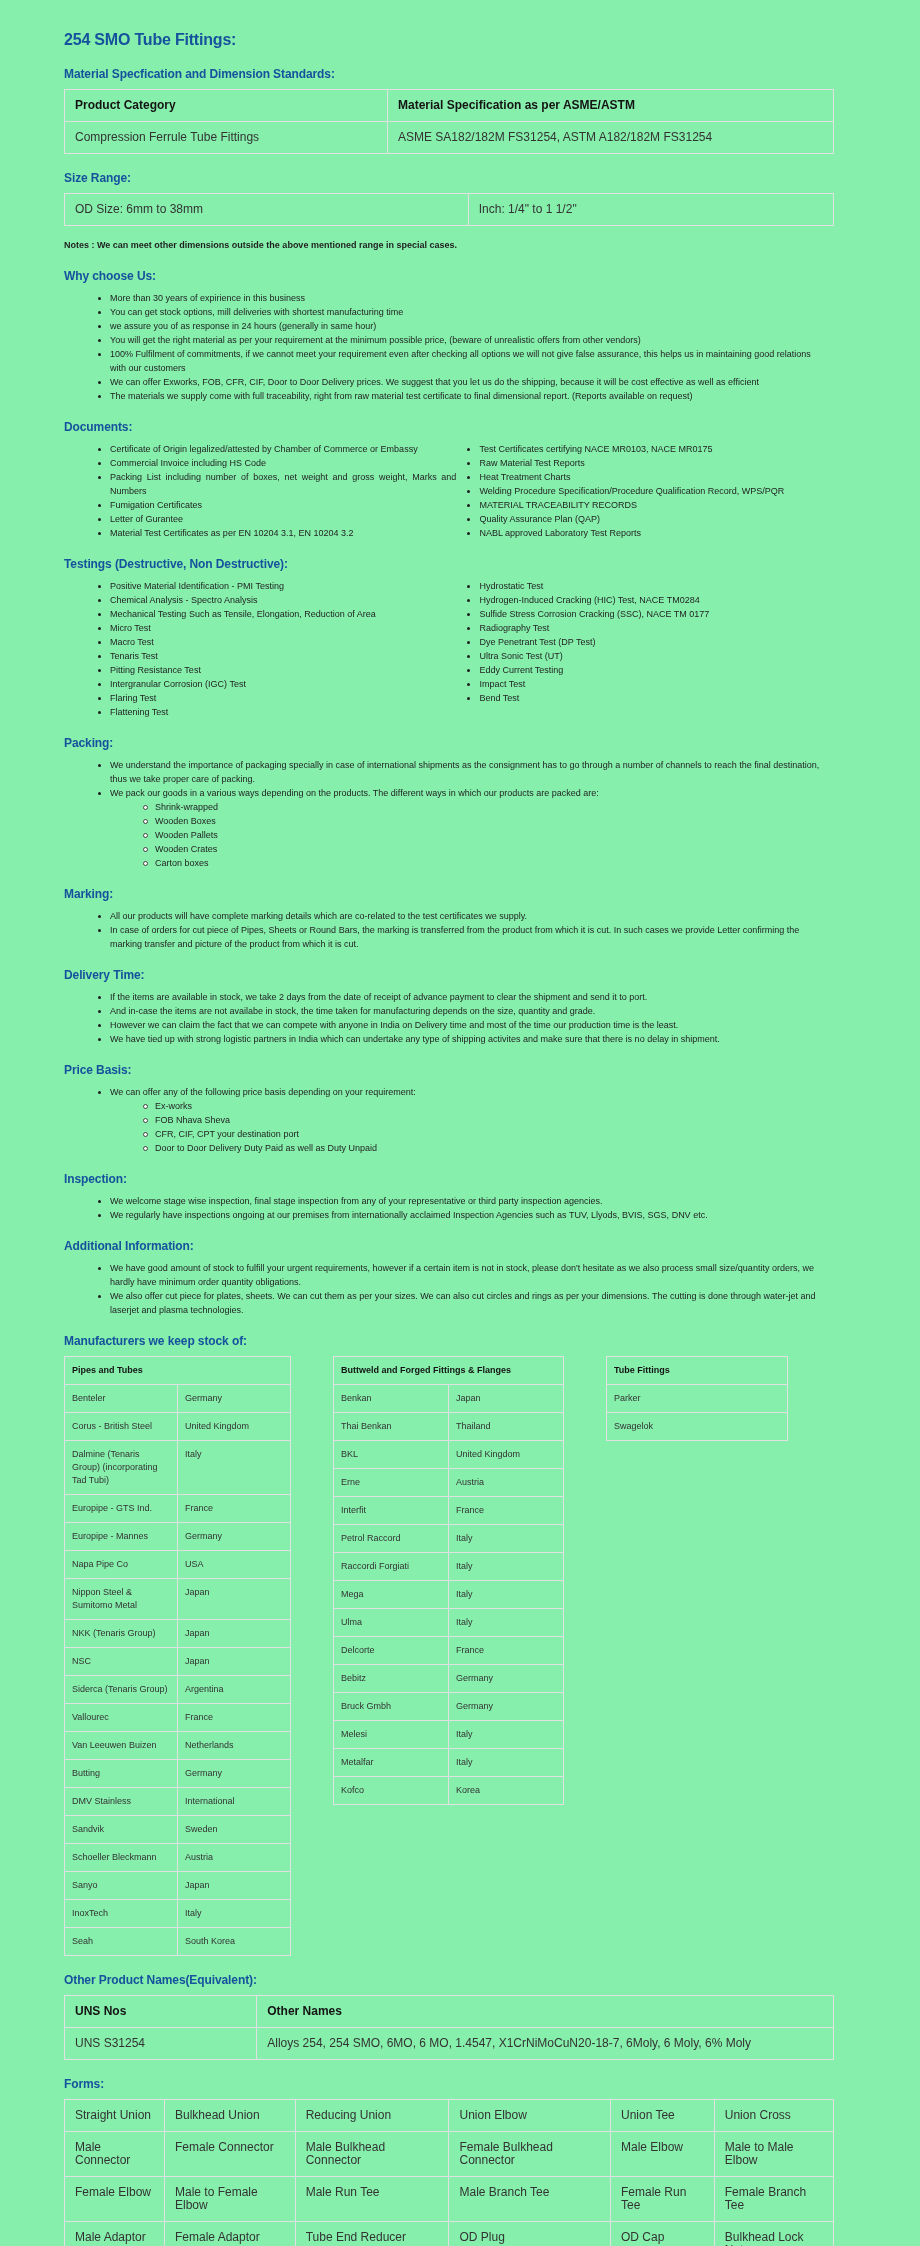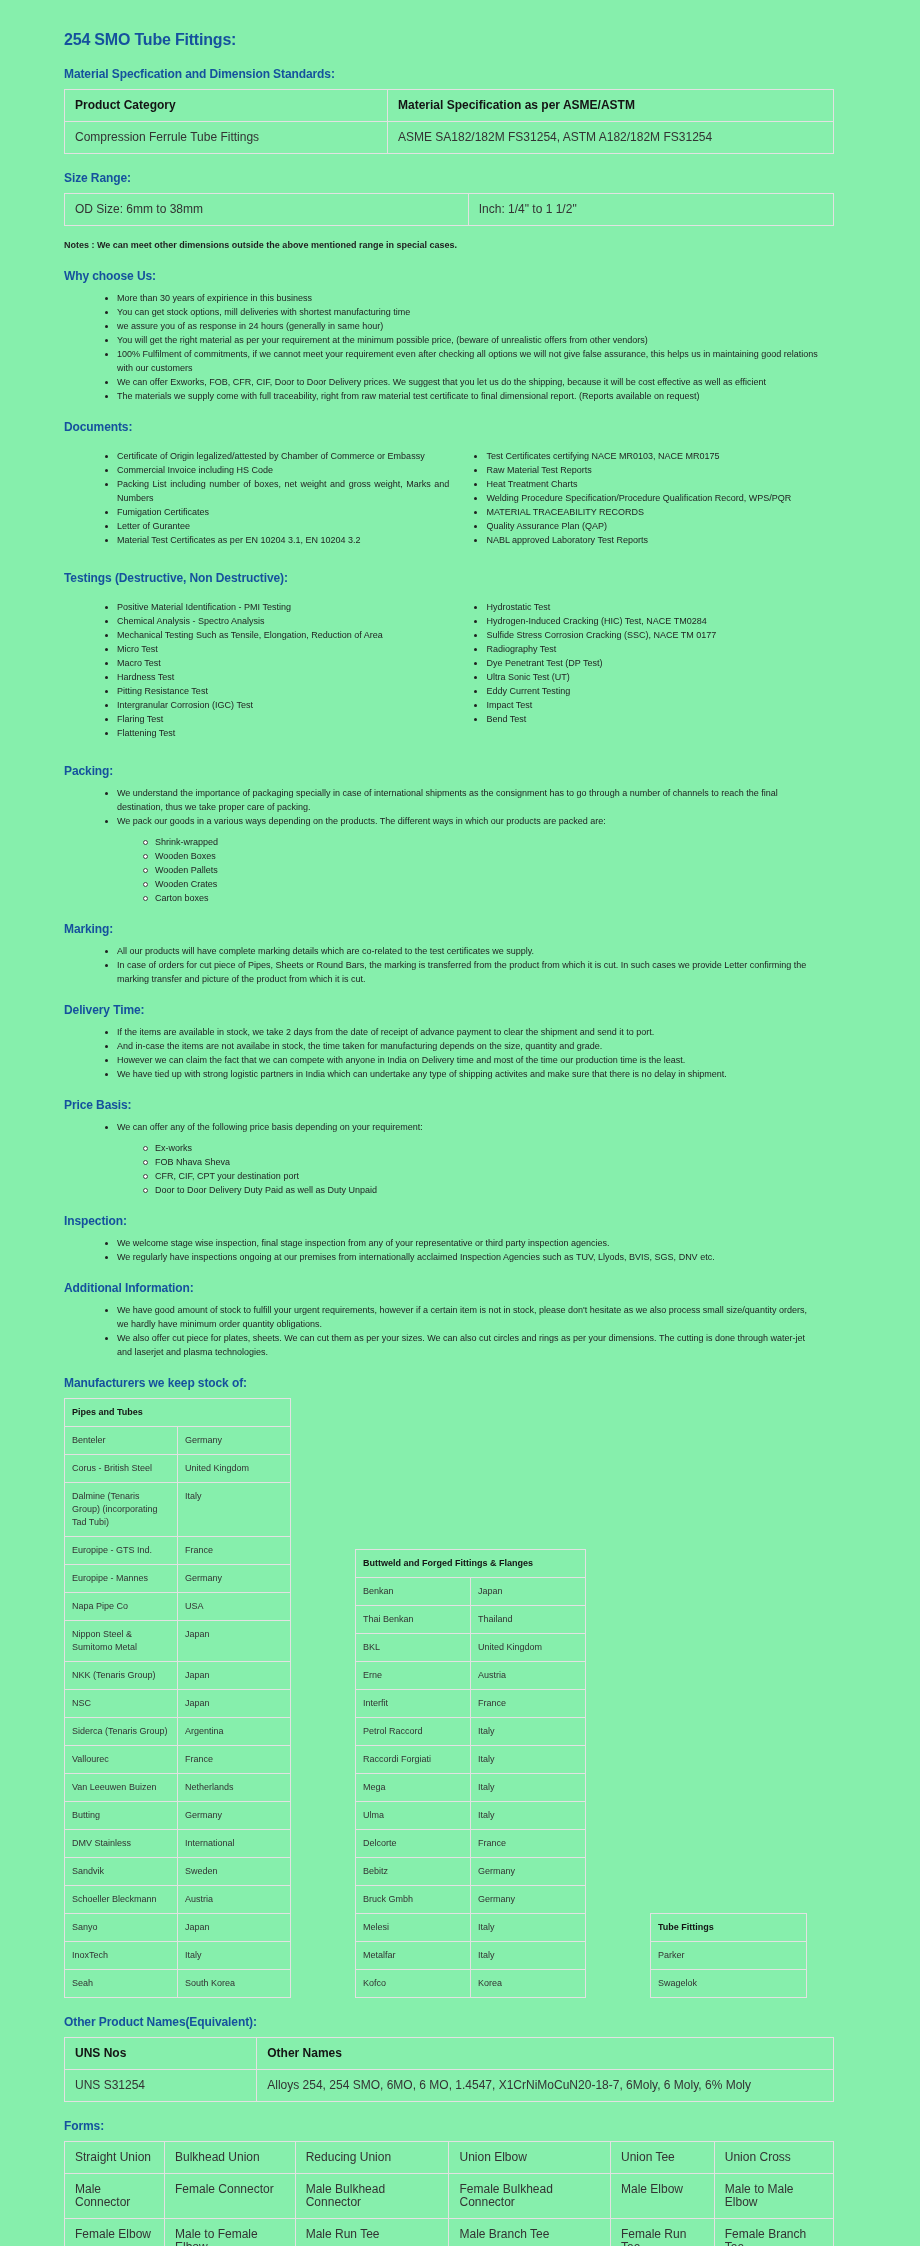--- a/index.html
+++ b/index.html
@@ -15,40 +15,40 @@
 
   .title{font-size:16px;line-height:20px;font-weight:bold;color:var(--blue);margin:0 0 2px 0;letter-spacing:-0.2px;}
   h2{font-size:12px;line-height:15px;font-weight:bold;color:var(--blue);margin:17px 0 7px 0;letter-spacing:-0.1px;}
 
   table.data{width:100%;border-collapse:collapse;table-layout:fixed;}
   table.data th,table.data td{border:1px solid var(--border);font-size:12px;line-height:13px;padding:9px 10px;text-align:left;vertical-align:top;color:var(--cell);word-wrap:break-word;}
   table.data th{font-weight:bold;color:#141414;}
 
   .note{font-size:9px;font-weight:bold;margin:13px 0 0 0;line-height:13px;}
 
-  ul.bullets{list-style:none;margin:7px;padding:0 0 0 33px;}
+  ul.bullets{list-style:none;margin:0;padding:0 0 0 33px;}
   ul.bullets li{position:relative;padding:0 8px 0 13px;font-size:9px;line-height:14px;}
   ul.bullets li::before{content:"";position:absolute;left:1px;top:5.5px;width:3px;height:3px;border-radius:50%;background:#1f1f1f;}
   ul.subs{list-style:none;margin:0;padding:0 0 0 78px;}
   ul.subs li{position:relative;padding:0 8px 0 13px;font-size:9px;line-height:14px;}
   ul.subs li::before{content:"";position:absolute;left:1px;top:5px;width:3px;height:3px;border-radius:50%;background:#fff;border:1px solid #444;}
 
   .cols{display:flex;align-items:flex-start;}
   .col-l{flex:0 0 52%;}
   .col-r{flex:1;}
   .col-r ul.bullets{padding-left:2px;}
   .justify li{text-align:justify;}
 
-  .mfg{display:flex;align-items:flex-end;gap:64px;}
+  .mfg{display:flex;align-items:flex-start;gap:42px;}
   table.mfg-t{border-collapse:collapse;table-layout:fixed;}
   table.mfg-t th,table.mfg-t td{border:1px solid var(--border);font-size:9px;line-height:13px;padding:7px 7px;text-align:left;vertical-align:top;color:var(--cell);word-wrap:break-word;}
   table.mfg-t th{font-weight:bold;color:#141414;}
   .t-pipes{width:227px;} .t-pipes .c1{width:152px;} .t-pipes .c2{width:75px;}
   .t-butt{width:231px;}  .t-butt .c1{width:127px;}  .t-butt .c2{width:104px;}
-  .t-tube{width:157px;}
+  .t-tube{width:182px;}
 </style>
 </head>
 <body>
 
 <div class="page">
 
   <h1 class="title">254 SMO Tube Fittings:</h1>
 
   <section>
     <h2>Material Specfication and Dimension Standards:</h2>
@@ -137,21 +137,21 @@
     <h2>Testings (Destructive, Non Destructive):</h2>
     <div class="cols">
       <div class="col-l">
         <ul class="bullets">
 
         <li>Positive Material Identification - PMI Testing</li>
             <li>Chemical Analysis - Spectro Analysis</li>
             <li>Mechanical Testing Such as Tensile, Elongation, Reduction of Area</li>
             <li>Micro Test</li>
             <li>Macro Test</li>
-            <li>Hardness Test</li>
+            <li>Tenaris Test</li>
             <li>Pitting Resistance Test</li>
             <li>Intergranular Corrosion (IGC) Test</li>
             <li>Flaring Test</li>
             <li>Flattening Test</li>
           </ul>
       </div>
       <div class="col-r">
         <ul class="bullets">
 
         <li>Hydrostatic Test</li>

